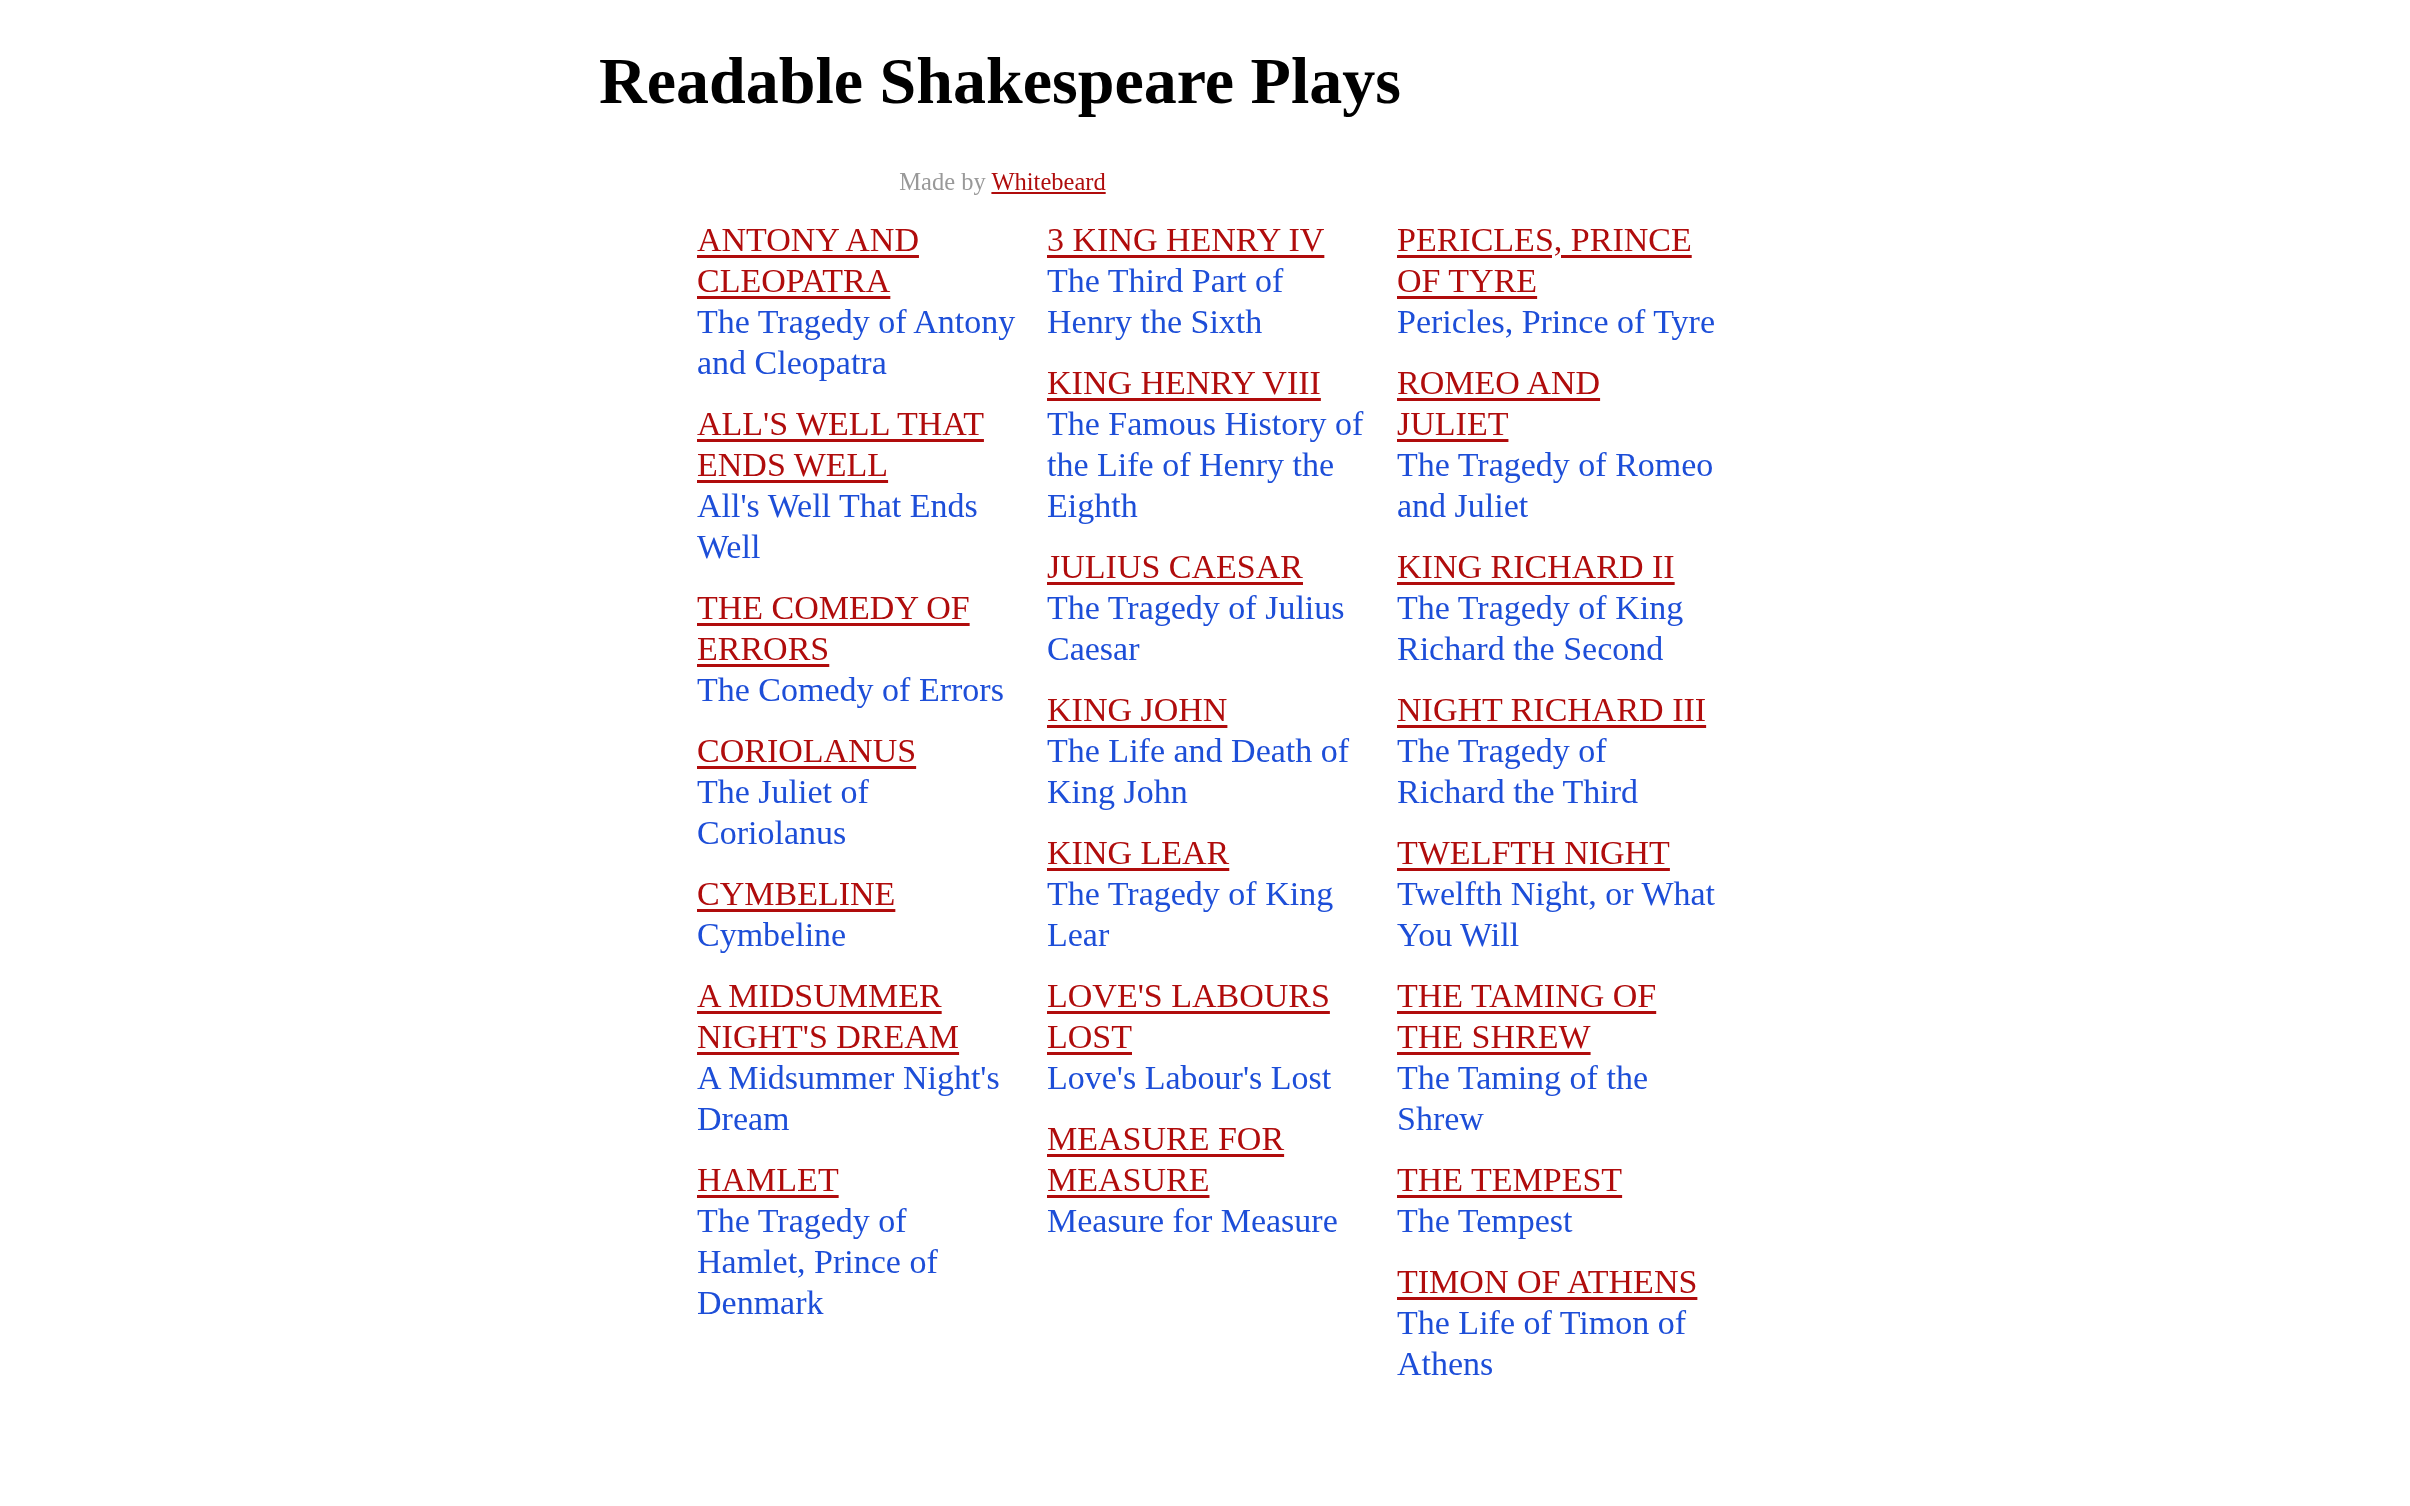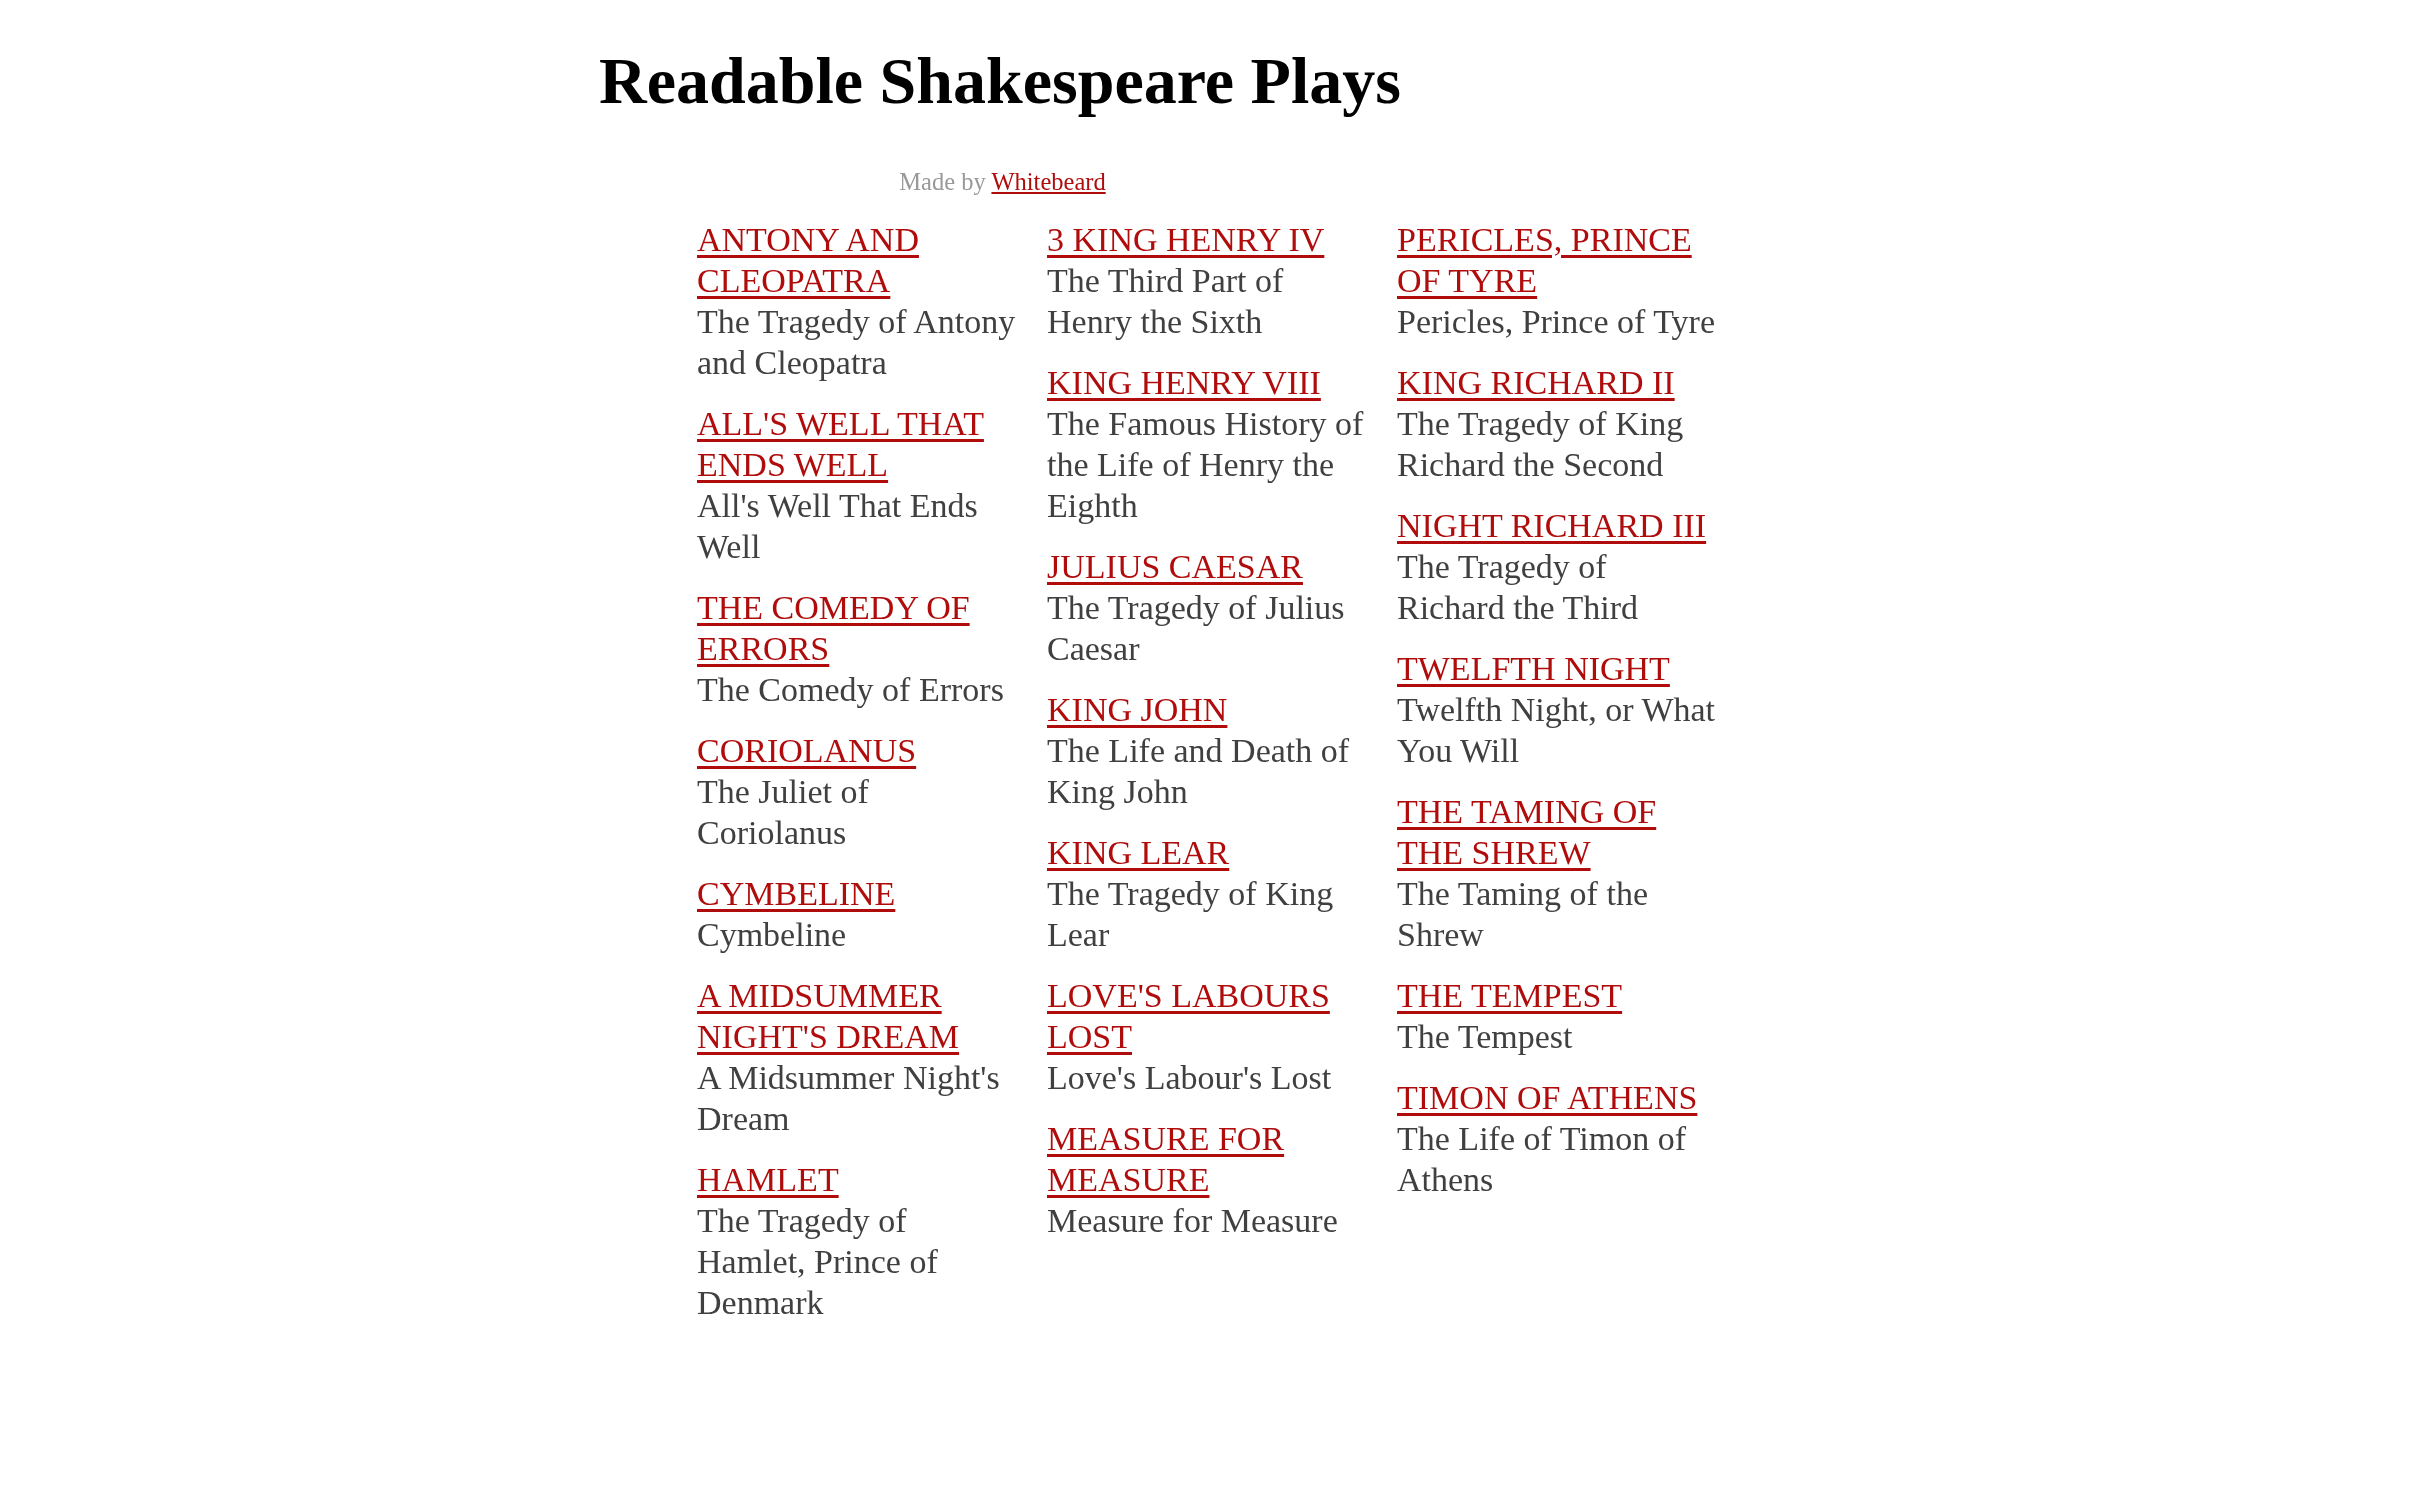--- a/index.html
+++ b/index.html
@@ -59,21 +59,21 @@
   }
   .entry a {
     display: block;
     color: #b00c0c;
     text-decoration: underline;
     text-decoration-thickness: 2.8px;
     text-underline-offset: 3.8px;
   }
   .entry .subtitle {
     display: block;
-    color: #404040;
+    color: #1d4ed8;
   }
 </style>
 </head>
 <body>
 
 <h1 class="page-title">Readable Shakespeare Plays</h1>
 
 <div class="byline">
   <span>Made by</span>
   <a href="#">Whitebeard</a>
@@ -141,20 +141,24 @@
       <span class="subtitle">Measure for Measure</span>
     </div>
   </div>
 
   <div class="column">
     <div class="entry">
       <a href="#">PERICLES, PRINCE OF TYRE</a>
       <span class="subtitle">Pericles, Prince of Tyre</span>
     </div>
     <div class="entry">
+      <a href="#">ROMEO AND JULIET</a>
+      <span class="subtitle">The Tragedy of Romeo and Juliet</span>
+    </div>
+    <div class="entry">
       <a href="#">KING RICHARD II</a>
       <span class="subtitle">The Tragedy of King Richard the Second</span>
     </div>
     <div class="entry">
       <a href="#">NIGHT RICHARD III</a>
       <span class="subtitle">The Tragedy of Richard the Third</span>
     </div>
     <div class="entry">
       <a href="#">TWELFTH NIGHT</a>
       <span class="subtitle">Twelfth Night, or What You Will</span>

